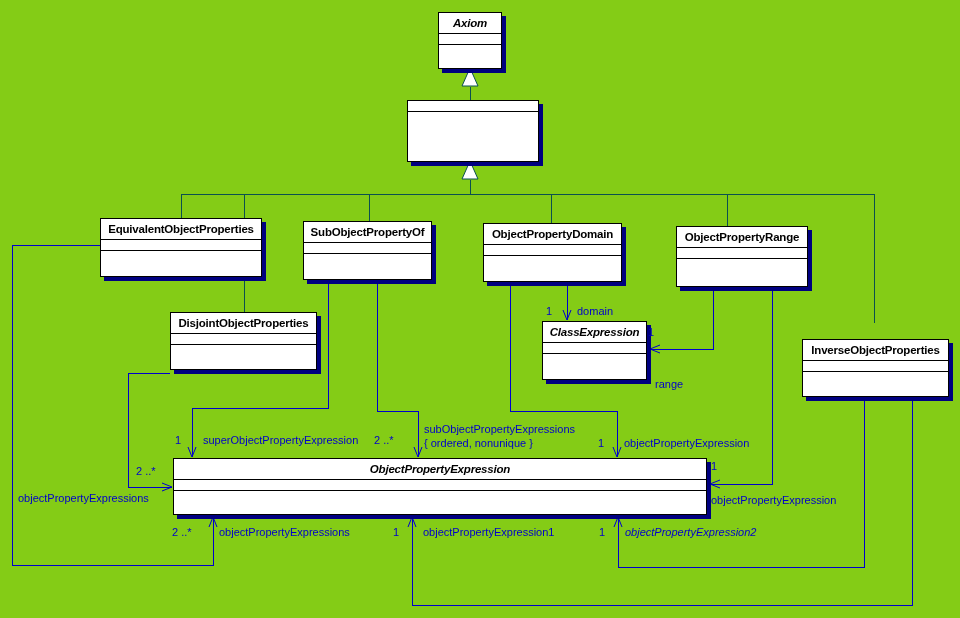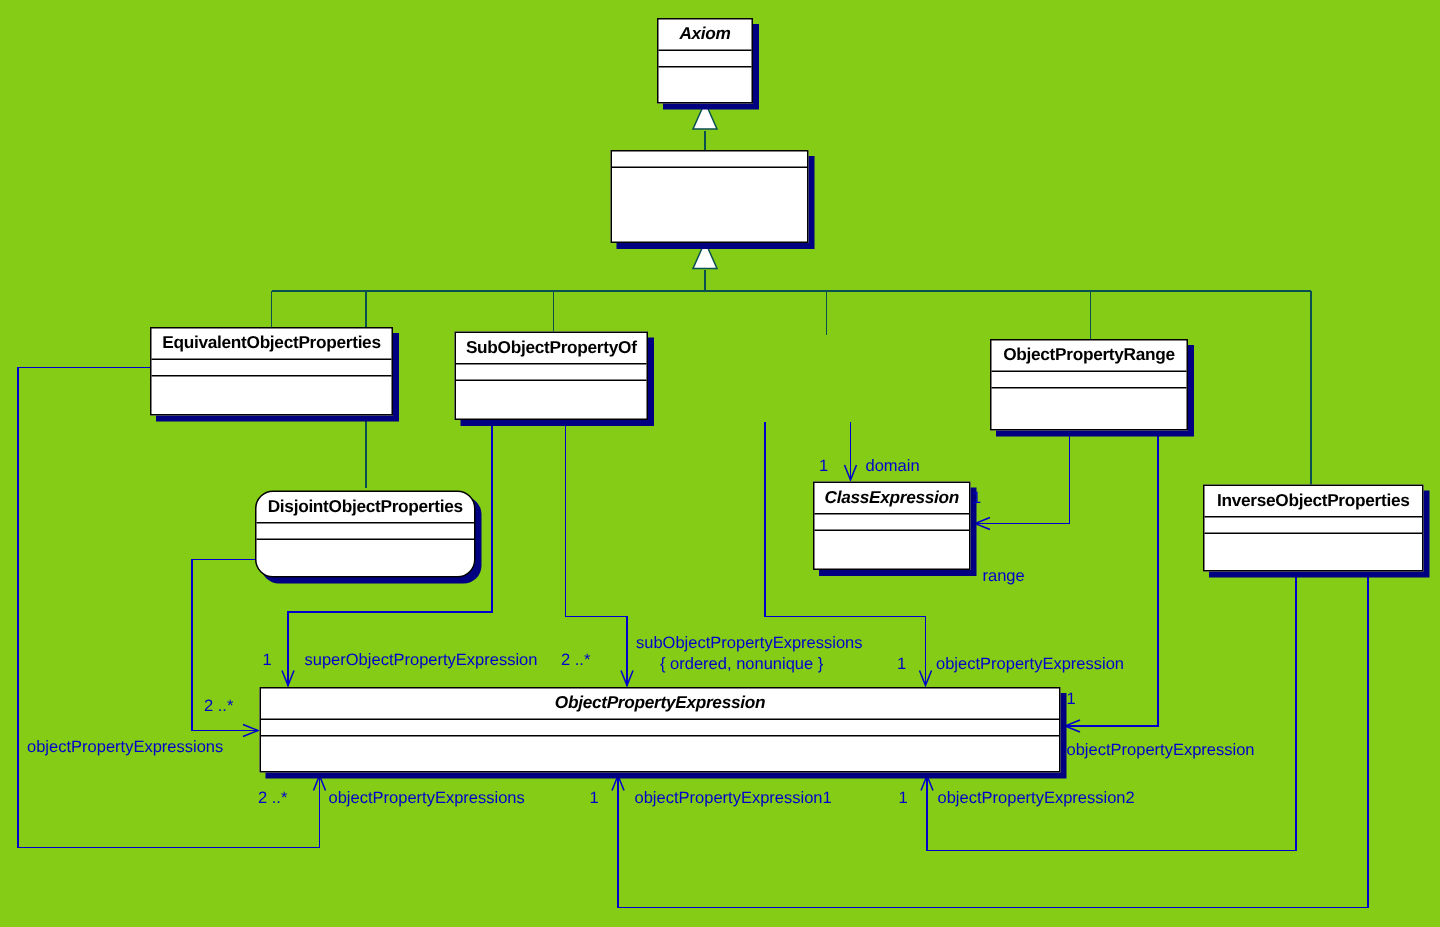--- a/index.html
+++ b/index.html
@@ -107,40 +107,45 @@
     <div class="uml-mid"></div>
     <div class="uml-body"></div>
   </div>
 
   <div class="uml-class" style="left:303px;top:221px;width:127px;height:57px;">
     <div class="uml-title">SubObjectPropertyOf</div>
     <div class="uml-mid"></div>
     <div class="uml-body"></div>
   </div>
 
+  <div class="uml-class" style="left:483px;top:223px;width:137px;height:57px;">
+    <div class="uml-title">ObjectPropertyDomain</div>
+    <div class="uml-mid"></div>
+    <div class="uml-body"></div>
+  </div>
 
-  <div class="uml-class" style="left:660px;top:226px;width:130px;height:59px;">
+  <div class="uml-class" style="left:676px;top:226px;width:130px;height:59px;">
     <div class="uml-title">ObjectPropertyRange</div>
     <div class="uml-mid"></div>
     <div class="uml-body"></div>
   </div>
 
-  <div class="uml-class" style="left:170px;top:327px;width:145px;height:56px;border-radius:12px;">
+  <div class="uml-class" style="left:170px;top:312px;width:145px;height:56px;">
     <div class="uml-title">DisjointObjectProperties</div>
     <div class="uml-mid"></div>
     <div class="uml-body"></div>
   </div>
 
   <div class="uml-class abstract" style="left:542px;top:321px;width:103px;height:57px;">
     <div class="uml-title">ClassExpression</div>
     <div class="uml-mid"></div>
     <div class="uml-body"></div>
   </div>
 
-  <div class="uml-class" style="left:802px;top:323px;width:145px;height:56px;">
+  <div class="uml-class" style="left:802px;top:339px;width:145px;height:56px;">
     <div class="uml-title">InverseObjectProperties</div>
     <div class="uml-mid"></div>
     <div class="uml-body"></div>
   </div>
 
   <div class="uml-class abstract" style="left:173px;top:458px;width:532px;height:55px;">
     <div class="uml-title">ObjectPropertyExpression</div>
     <div class="uml-mid"></div>
     <div class="uml-body"></div>
   </div>
@@ -149,33 +154,33 @@
   <div class="lbl" style="left:577px;top:305px;">domain</div>
 
   <div class="lbl" style="left:648px;top:326px;">1</div>
   <div class="lbl" style="left:655px;top:358px;margin-top:20px;">range</div>
 
   <div class="lbl" style="left:175px;top:434px;">1</div>
   <div class="lbl" style="left:203px;top:434px;">superObjectPropertyExpression</div>
 
   <div class="lbl" style="left:374px;top:434px;">2 ..*</div>
   <div class="lbl" style="left:424px;top:423px;">subObjectPropertyExpressions</div>
-  <div class="lbl" style="left:440px;top:437px;">{ ordered, nonunique }</div>
+  <div class="lbl" style="left:424px;top:437px;">{ ordered, nonunique }</div>
 
   <div class="lbl" style="left:598px;top:437px;">1</div>
   <div class="lbl" style="left:624px;top:437px;">objectPropertyExpression</div>
 
   <div class="lbl" style="left:711px;top:460px;">1</div>
   <div class="lbl" style="left:711px;top:494px;">objectPropertyExpression</div>
 
   <div class="lbl" style="left:136px;top:465px;">2 ..*</div>
   <div class="lbl" style="left:18px;top:492px;">objectPropertyExpressions</div>
 
   <div class="lbl" style="left:172px;top:526px;">2 ..*</div>
   <div class="lbl" style="left:219px;top:526px;">objectPropertyExpressions</div>
 
   <div class="lbl" style="left:393px;top:526px;">1</div>
   <div class="lbl" style="left:423px;top:526px;">objectPropertyExpression1</div>
 
   <div class="lbl" style="left:599px;top:526px;">1</div>
-  <div class="lbl" style="left:625px;top:526px;">objectPropertyExpression2</div>
+  <div class="lbl" style="left:625px;top:526px;font-style:italic;">objectPropertyExpression2</div>
 
 </div>
 
 </body></html>

